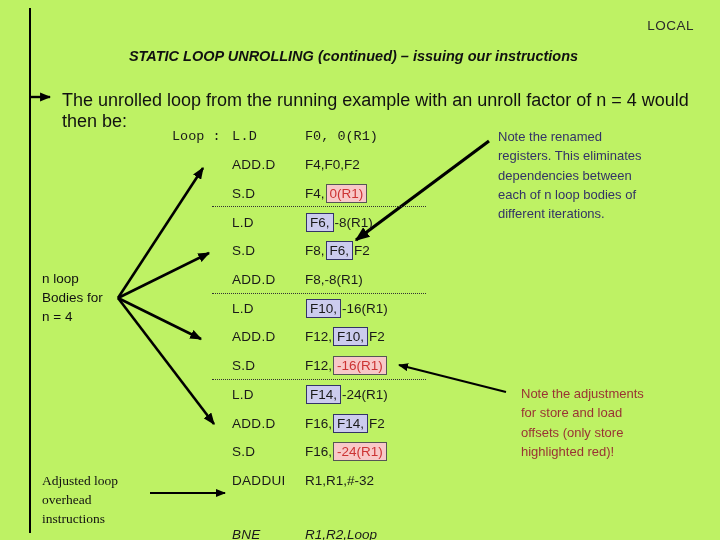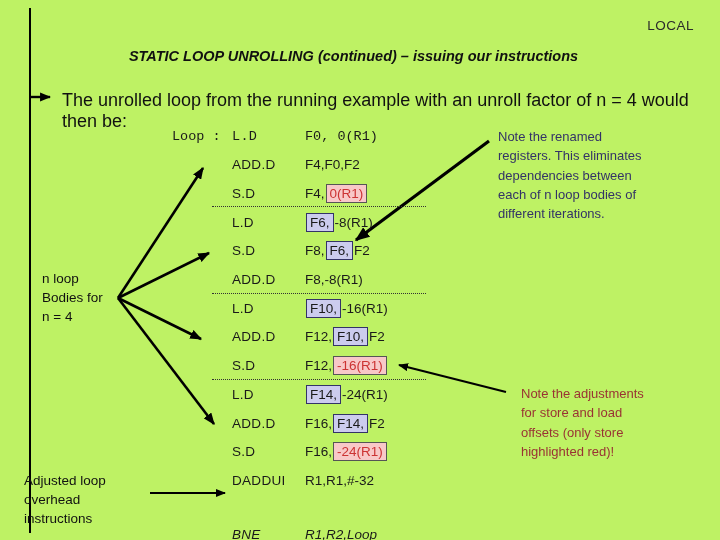--- a/index.html
+++ b/index.html
@@ -4,21 +4,21 @@
 <style>
   html,body{margin:0;padding:0;background:#fff;}
   #slide{position:relative;width:720px;height:540px;background:#bef264;overflow:hidden;
          font-family:"Liberation Sans",sans-serif;color:#1a1a1a;}
   #corner-label{position:absolute;top:18px;right:26px;font-size:13.5px;color:#2b2b2b;letter-spacing:0.5px;}
   #slide-title{position:absolute;top:48px;left:0;width:707px;text-align:center;
                font-size:14.5px;font-weight:bold;color:#111;font-style:italic;}
   #intro-line{position:absolute;top:90px;left:62px;font-size:18px;color:#111;}
   .side-label{position:absolute;font-size:13.5px;line-height:19.2px;color:#111;white-space:pre-line;}
   #n-loop-label{left:42px;top:269px;}
-  #overhead-label{left:24px;top:471px;}
+  #overhead-label{left:42px;top:471px;font-family:Liberation Serif, serif;}
   .note{position:absolute;font-size:13px;line-height:19.3px;white-space:pre-line;}
   #note-renamed{left:498px;top:127px;color:var(--note-blue,#333366);}
   #note-adjust{left:521px;top:384px;color:var(--note-red,#993333);}
   .row{position:absolute;left:172px;height:22px;display:flex;align-items:center;font-size:13.5px;}
   .cell-label{width:60px;}
   .cell-opcode{width:73px;letter-spacing:0.3px;}
   .cell-operands{white-space:nowrap;}
   .hl{display:inline-block;padding:1px 3px;border:1px solid #444;margin:0 1px;}
   .hl-red{background:var(--hl-red-bg,#F8C8C8);color:var(--hl-red-text,#CC3333);border-color:#555;}
   .hl-blue{background:var(--hl-blue-bg,#CCCCEE);color:#1a1a1a;border-color:var(--hl-blue-border,#333366);}

